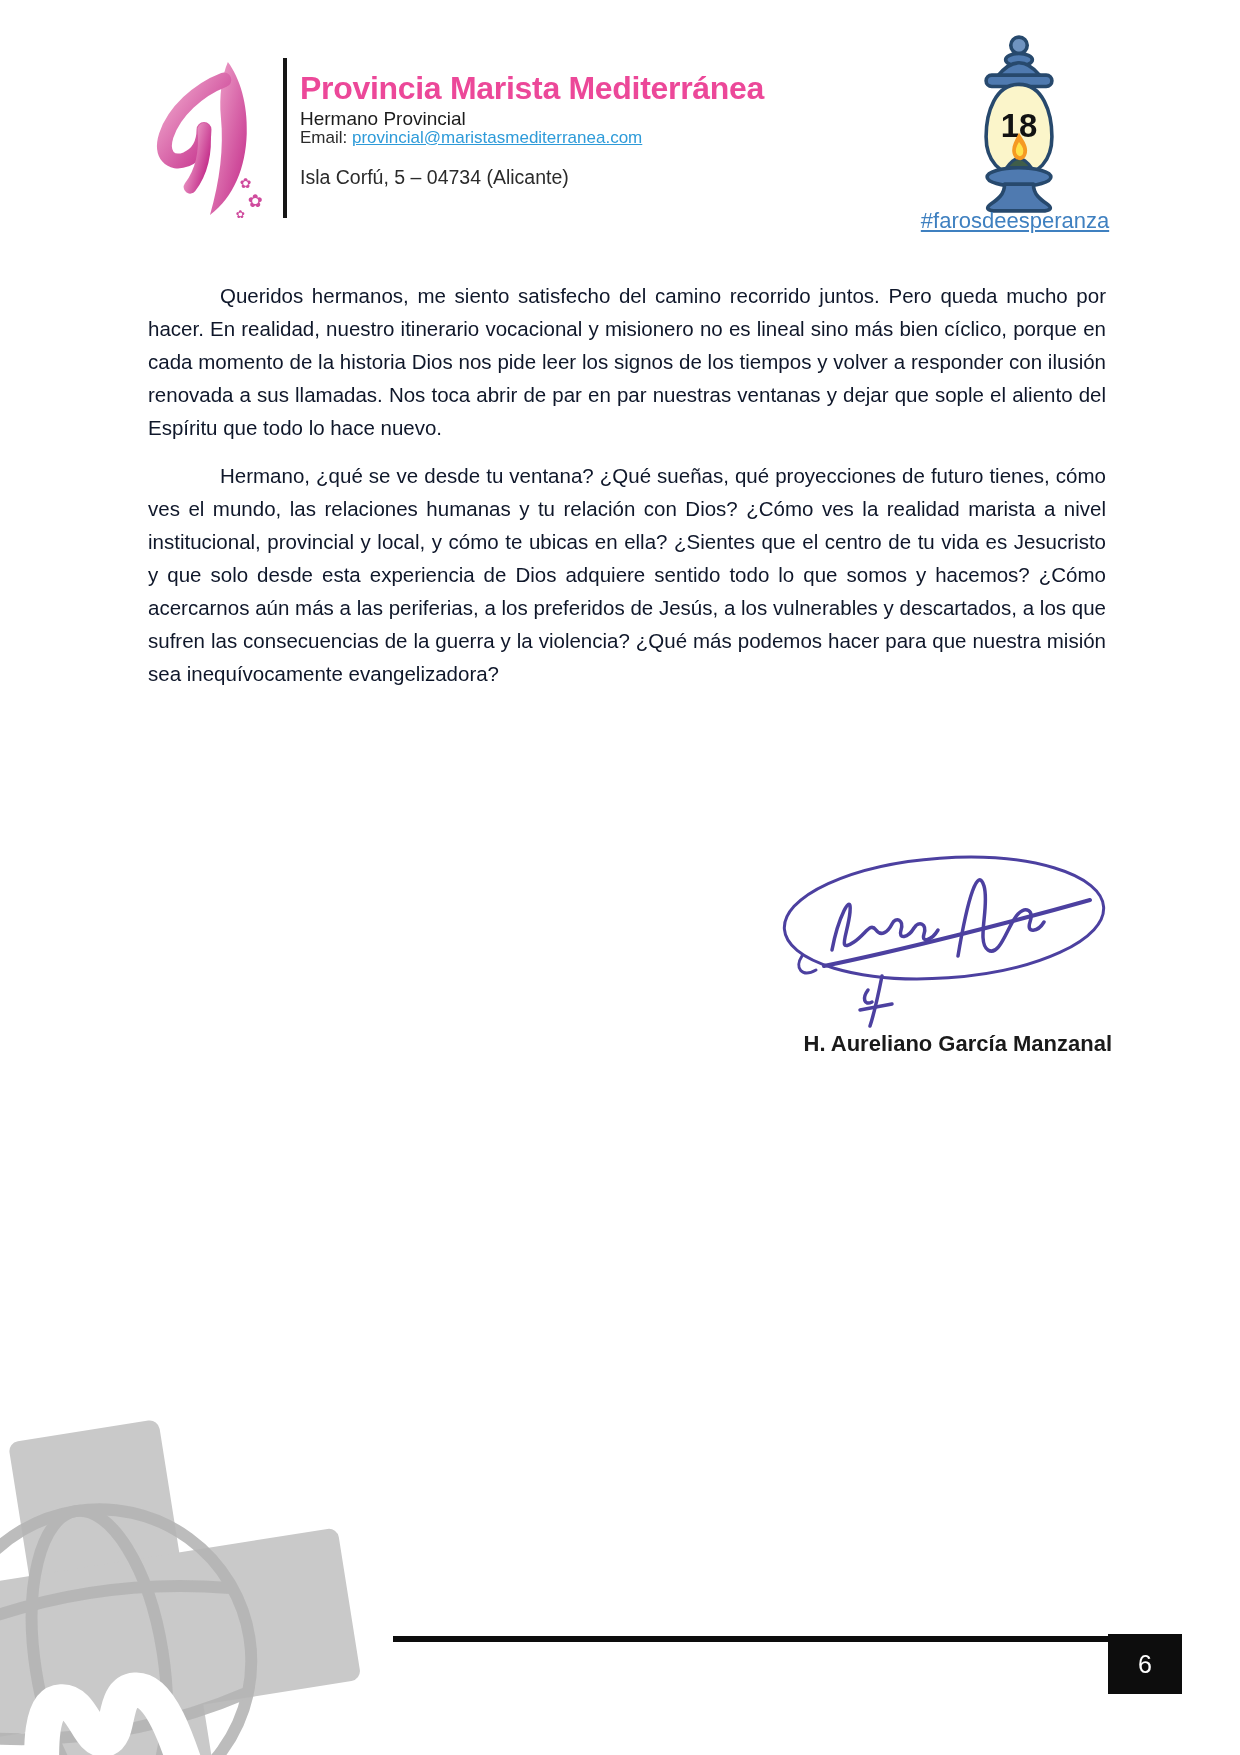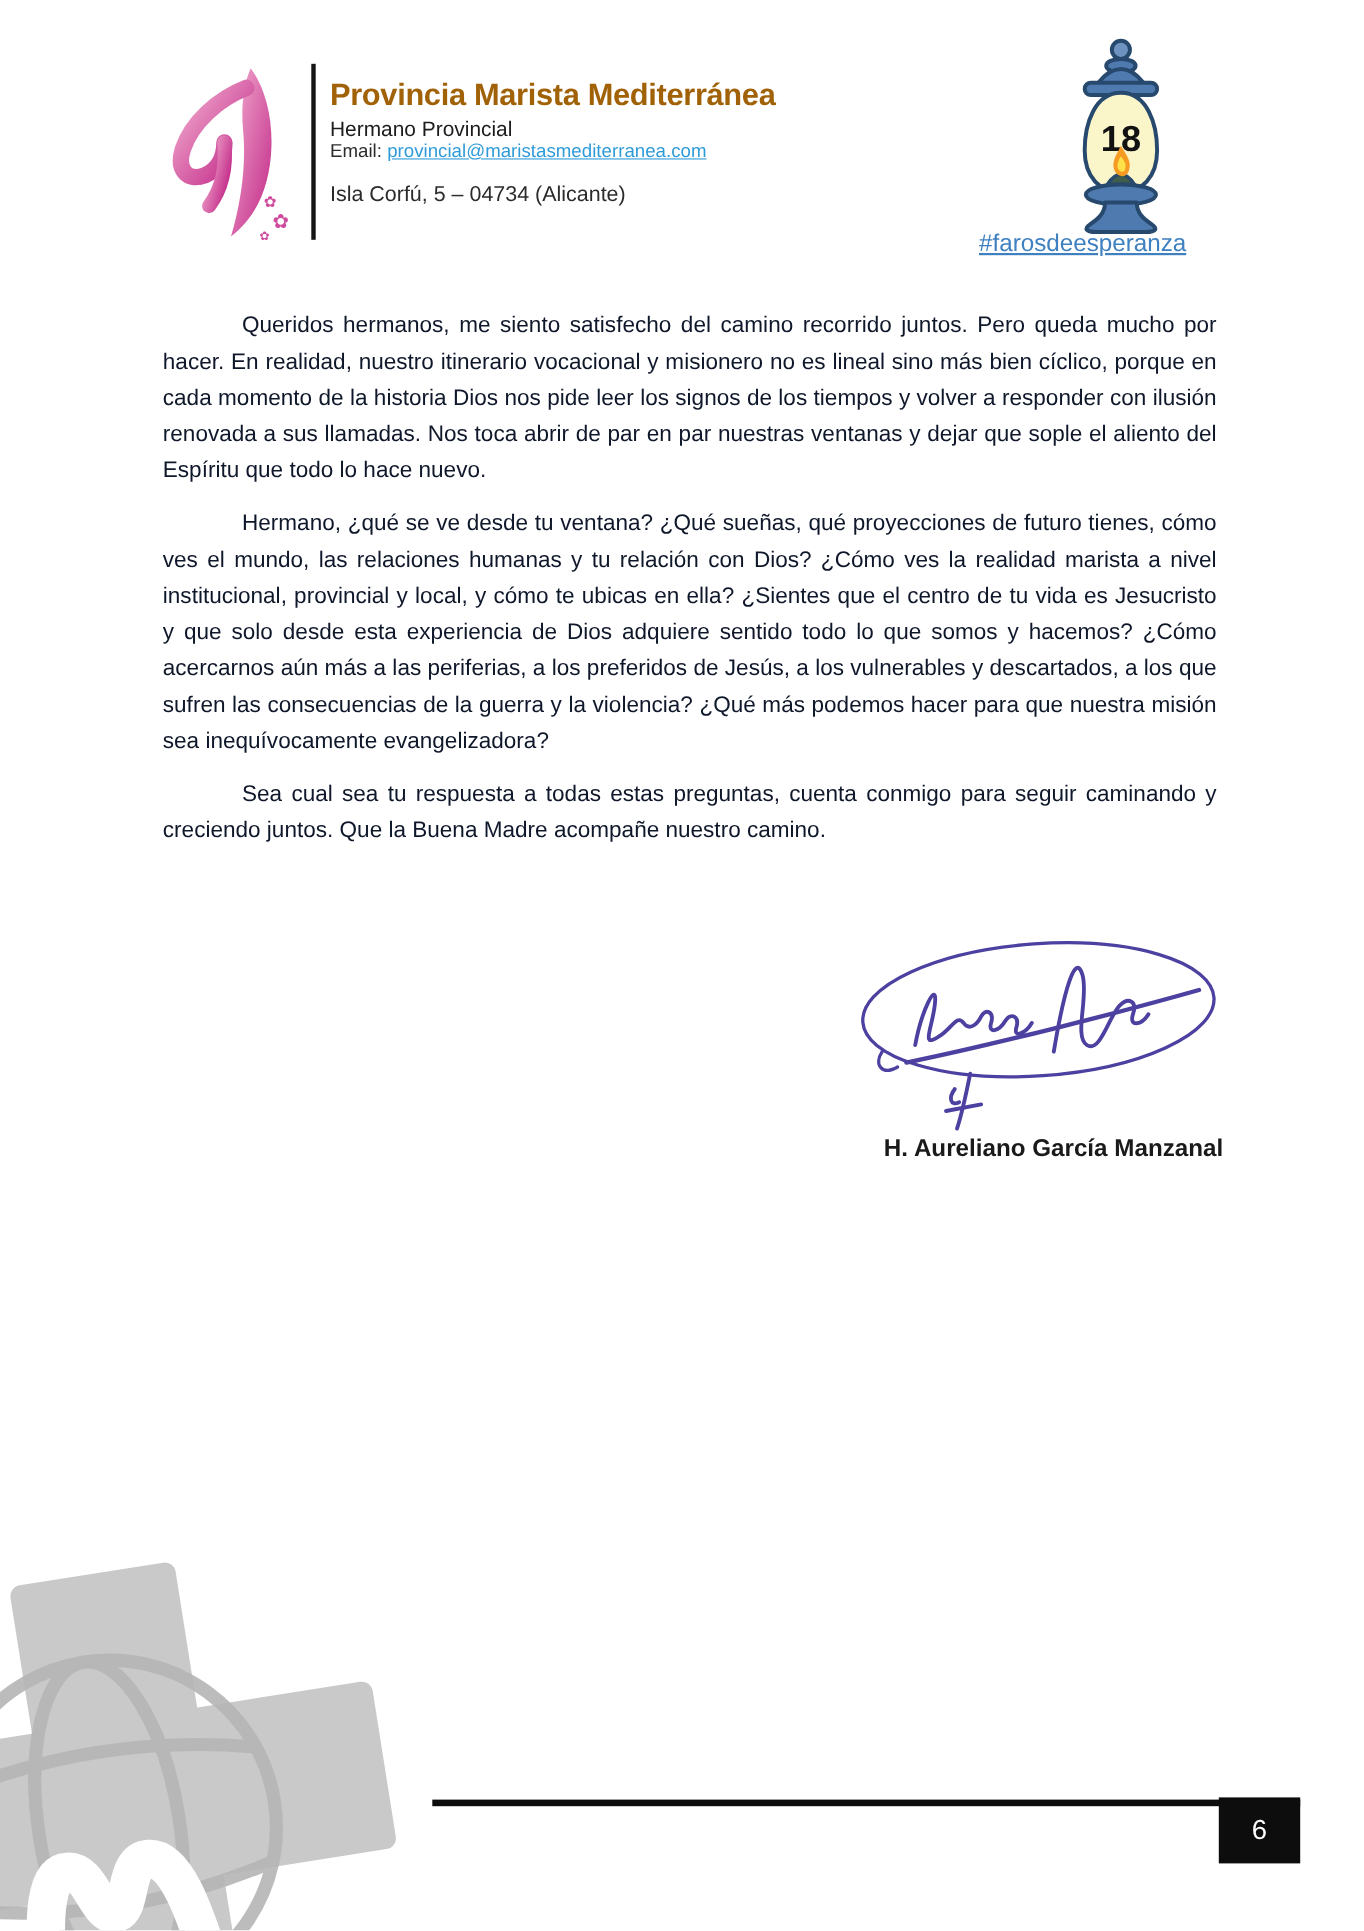--- a/index.html
+++ b/index.html
@@ -3,27 +3,27 @@
 <meta charset="utf-8">
 <style>
   html,body{margin:0;padding:0;background:#ffffff;}
   .page{
     position:relative;width:1240px;height:1755px;background:#fff;overflow:hidden;
     font-family:"Liberation Sans",sans-serif;color:#1f1f1f;
   }
   
   .logo{position:absolute;left:146px;top:56px;width:120px;height:164px;}
   .vline{position:absolute;left:283px;top:58px;width:4px;height:160px;background:#161616;}
-  .org-title{position:absolute;left:300px;top:70px;font-size:28px;font-weight:700;color:#a16207;letter-spacing:-0.3px;white-space:nowrap;}
+  .org-title{position:absolute;left:300px;top:70px;font-size:32px;font-weight:700;color:#ec4899;letter-spacing:-0.3px;white-space:nowrap;}
   .dept{position:absolute;left:300px;top:108px;font-size:19px;font-weight:400;color:#1c1c1c;}
   .email-line{position:absolute;left:300px;top:128px;font-size:17px;color:#2b2b2b;white-space:nowrap;}
   .email-link{color:var(--link-blue,#2e9bd9);text-decoration:underline;cursor:pointer;}
   .addr{position:absolute;left:300px;top:166px;font-size:19.5px;color:#2b2b2b;white-space:nowrap;}
   .lantern{position:absolute;left:966px;top:34px;width:106px;height:180px;}
-  .hashtag-wrap{position:absolute;left:890px;top:208px;width:250px;text-align:left;font-size:22px;}
+  .hashtag-wrap{position:absolute;left:890px;top:208px;width:250px;text-align:center;font-size:22px;}
   .hashtag-link{color:var(--hashtag-blue,#3f80c0);text-decoration:underline;cursor:pointer;}
   
   .letter{position:absolute;left:148px;top:279px;width:958px;}
   .letter p{margin:0 0 15px 0;text-indent:72px;text-align:justify;font-size:20.5px;line-height:33px;color:#0f172a;}
   
   .signature{position:absolute;left:770px;top:838px;width:348px;height:200px;}
   .signoff{position:absolute;right:128px;top:1028px;text-align:center;line-height:32px;}
   .signoff .name{font-size:22px;font-weight:700;color:#1a1a1a;}
   .signoff .place-date{font-size:21.5px;color:#222;}
   
@@ -94,21 +94,20 @@
       <path d="M 36,146 C 36,156 29,161 23,165 C 17,169 19,172 28,172 L 72,172 C 81,172 83,169 77,165 C 71,161 64,156 64,146 Z" fill="var(--lantern-blue,#4f7ab0)"></path>
     </g>
   </svg>
   <div class="hashtag-wrap">
     <a class="hashtag-link">#farosdeesperanza</a>
   </div>
 
   <div class="letter">
     <p>Queridos hermanos, me siento satisfecho del camino recorrido juntos. Pero queda mucho por hacer. En realidad, nuestro itinerario vocacional y misionero no es lineal sino más bien cíclico, porque en cada momento de la historia Dios nos pide leer los signos de los tiempos y volver a responder con ilusión renovada a sus llamadas. Nos toca abrir de par en par nuestras ventanas y dejar que sople el aliento del Espíritu que todo lo hace nuevo.</p>
     <p>Hermano, ¿qué se ve desde tu ventana? ¿Qué sueñas, qué proyecciones de futuro tienes, cómo ves el mundo, las relaciones humanas y tu relación con Dios? ¿Cómo ves la realidad marista a nivel institucional, provincial y local, y cómo te ubicas en ella? ¿Sientes que el centro de tu vida es Jesucristo y que solo desde esta experiencia de Dios adquiere sentido todo lo que somos y hacemos? ¿Cómo acercarnos aún más a las periferias, a los preferidos de Jesús, a los vulnerables y descartados, a los que sufren las consecuencias de la guerra y la violencia? ¿Qué más podemos hacer para que nuestra misión sea inequívocamente evangelizadora?</p>
-    <p>Sea cual sea tu respuesta a todas estas preguntas, cuenta conmigo para seguir caminando y creciendo juntos. Que la Buena Madre acompañe nuestro camino.</p>
   </div>
 
   <svg class="signature" viewBox="0 0 348 200" aria-hidden="true">
     <g fill="none" stroke="var(--signature-ink,#4c40a0)" stroke-linecap="round" stroke-linejoin="round">
       <ellipse cx="174" cy="80" rx="160" ry="60" stroke-width="3" transform="rotate(-4 174 80)"></ellipse>
       <path stroke-width="3.5" d="M 62,112 C 68,80 82,52 80,74 C 78,96 66,116 84,104 C 96,96 100,84 106,92 C 111,99 118,94 122,86 C 126,78 134,82 131,92 C 128,102 138,100 144,90 C 149,82 157,86 154,96 C 151,106 162,102 168,92"></path>
       <path stroke-width="3.5" d="M 188,118 C 198,58 208,28 214,48 C 220,68 206,104 218,112 C 230,120 238,86 248,76 C 256,68 264,72 260,84 C 256,96 268,94 274,84"></path>
       <path stroke-width="4" d="M 54,128 C 132,112 242,84 320,62"></path>
       <path stroke-width="3" d="M 32,118 C 24,130 32,140 46,132"></path>
       <path stroke-width="3.5" d="M 98,152 C 92,160 94,168 102,164"></path>

